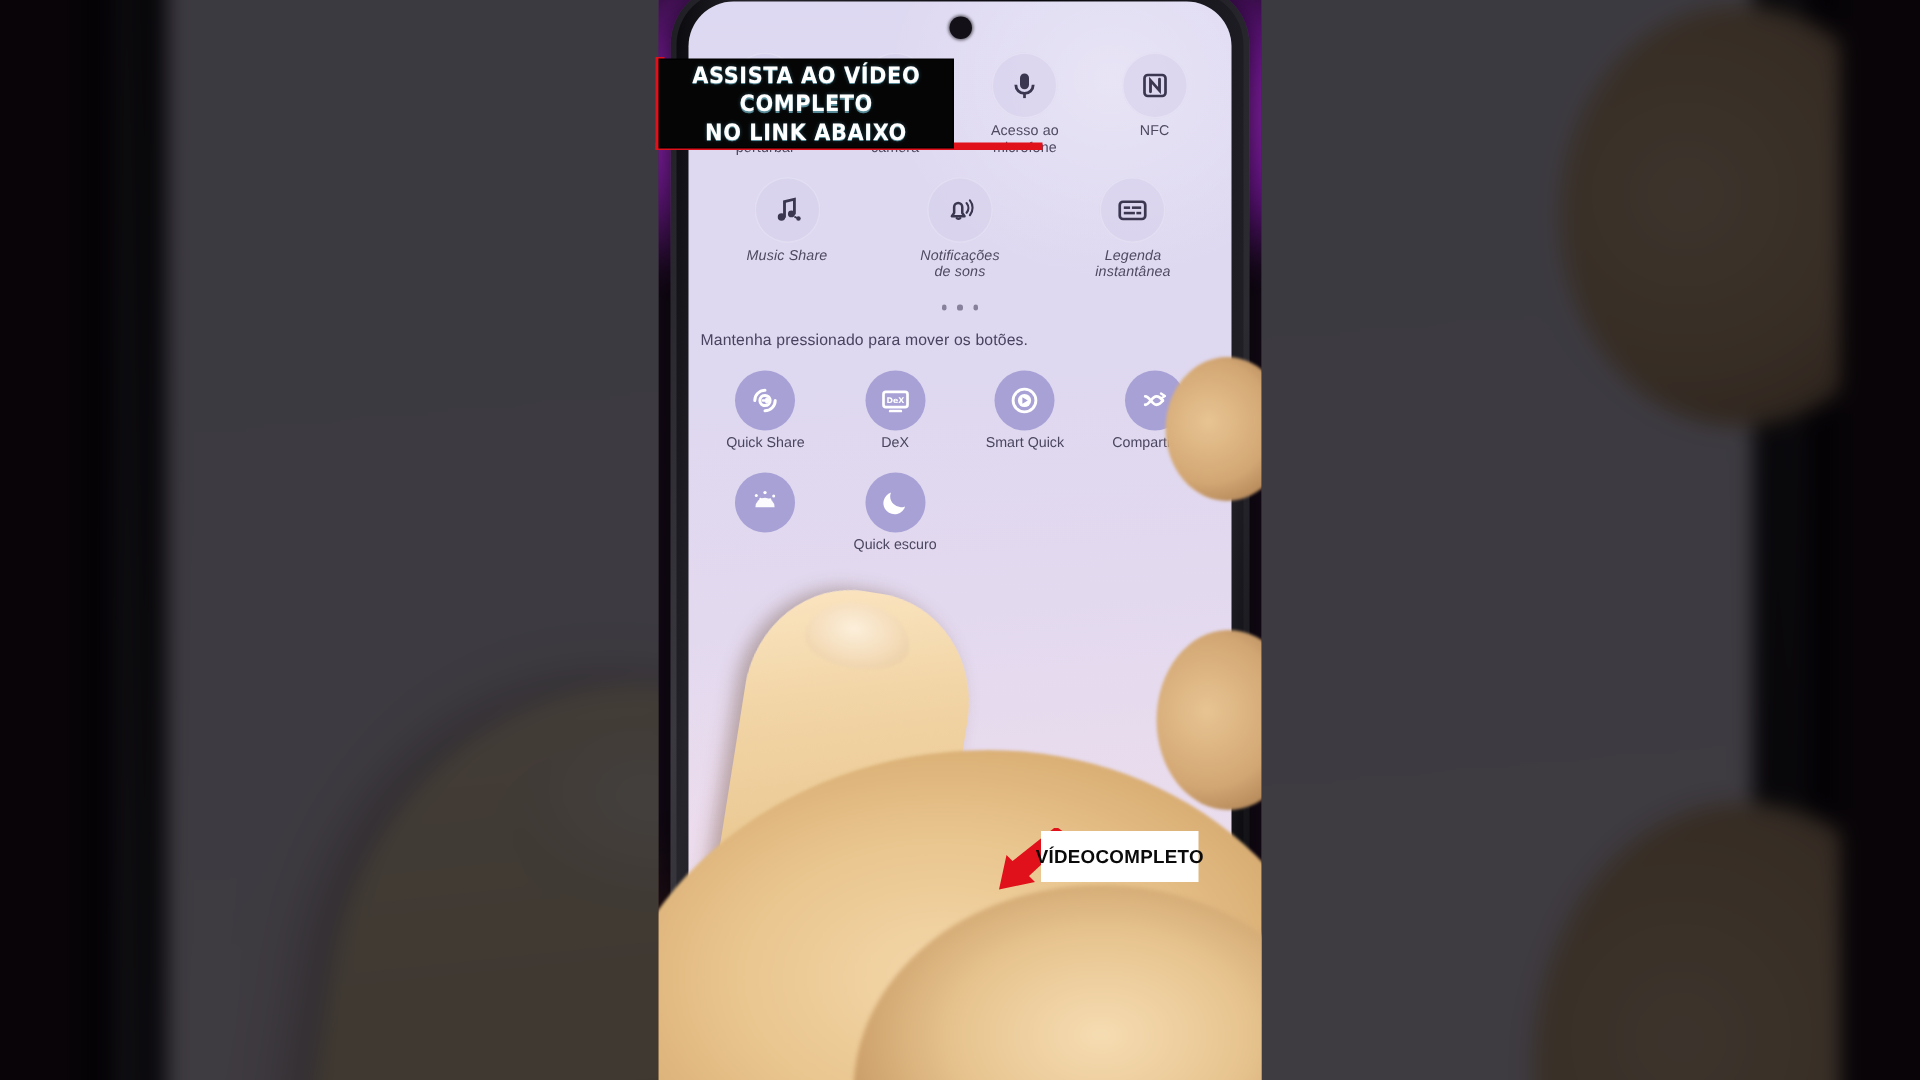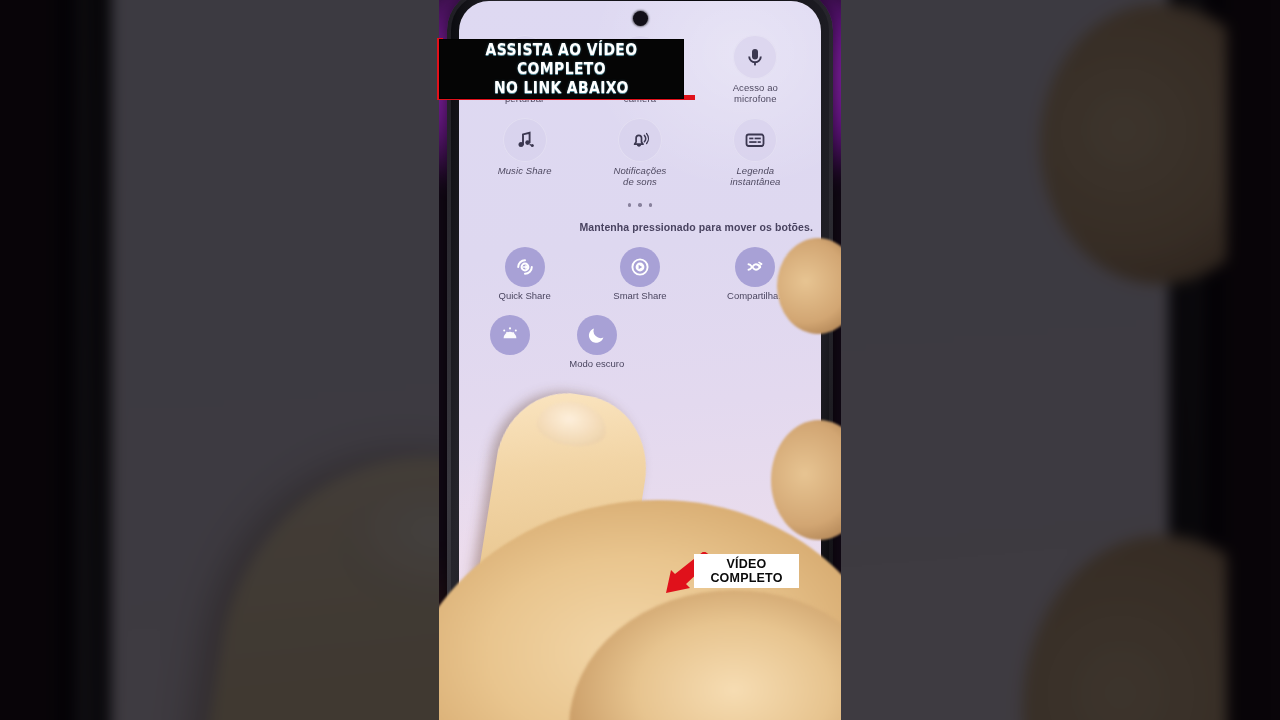--- a/index.html
+++ b/index.html
@@ -83,23 +83,22 @@
   }
   .tile-circ.dnd{ background:rgba(214,208,236,.55); }
   .tile-lbl {
     font-size:9.5px; line-height:10.5px; color:#4e4960;
     letter-spacing:.1px; padding:0 1px;
   }
   .row2 { margin-top:14px;font-style:italic; }
   .dots { display:flex; justify-content:center; gap:7px; margin-top:16px; }
   .dot { width:3.5px; height:3.5px; border-radius:50%; background:#6b6480; opacity:.75; }
   .hint {
-    margin-top:14px; text-align:right; font-size:10.5px; color:#494360;
+    margin-top:14px; text-align:left; font-size:10.5px; color:#494360;
     letter-spacing:.1px;
-    font-weight:bold;
   }
   .share-row { margin-top:14px; }
   .share-circ{
     width:40px; height:40px; margin:0 auto 4px; border-radius:50%;
     background:#a8a1d6; display:flex; align-items:center; justify-content:center;
   }
   .share-lbl{ font-size:9.5px; color:#4b4660; line-height:10.5px; }
   .row4 { margin-top:14px; }
   .row4 .tile { flex:0 0 25%; }
 
@@ -141,42 +140,42 @@
     position:absolute; right:-26px; width:82px; height:96px;
     background:radial-gradient(ellipse at 35% 45%, #e7c492 0%, #d2a673 55%, #a87c4e 86%, rgba(120,85,50,0) 100%);
     border-radius:50%;
     filter:blur(1px);
   }
   .grip-a{ top:248px; }
   .grip-b{ top:430px; right:-34px; width:96px; height:120px; }
 
   
   .banner{
-    position:absolute; left:440px; top:40px; width:243px; height:58px;
+    position:absolute; left:440px; top:40px; width:195px; height:58px;
     background:#050505;
     display:flex; flex-direction:column; align-items:center; justify-content:center;
     box-shadow:0 0 0 1px #000;
   }
   .banner-bar-l{
     position:absolute; left:437px; top:38px; width:6px; height:62px; background:#e0111b;
   }
   .banner-bar-b{
     position:absolute; left:437px; top:95px; width:258px; height:5px; background:#e0111b;
   }
   .banner-line{
     color:#ffffff; font-weight:bold; font-size:15px; line-height:19px;
     letter-spacing:.4px; text-align:center;
     font-family:"DejaVu Sans", sans-serif;
     text-shadow:0 1px 0 rgba(150,235,255,.55), 0 0 3px rgba(120,220,255,.30);
     transform:scaleX(.93);
   }
 
   .cta{
     position:absolute; left:694px; top:554px; width:105px; height:34px;
-    background:#ffffff; display:flex; flex-direction:column;
+    background:#ffffff; display:flex; flex-direction:row;
     align-items:center; justify-content:center;
   }
   .cta-line{ font-size:12.5px; font-weight:bold; color:#0a0a0a; line-height:14px; letter-spacing:.2px; }
   .cta-arrow{ position:absolute; left:661px; top:552px; width:56px; height:42px; }
 </style>
 </head>
 <body>
 
 <div class="stage">
 
@@ -275,20 +274,29 @@
               <div class="tile-circ">
                 <svg class="ico" width="26" height="26" viewBox="0 0 26 26">
                   <rect x="10" y="5" width="6" height="10.5" rx="3" fill="#3b3750"></rect>
                   <path d="M7.2 12.5a5.8 5.8 0 0 0 11.6 0" fill="none" stroke="#3b3750" stroke-width="1.9"></path>
                   <rect x="12.1" y="18" width="1.8" height="3.4" fill="#3b3750"></rect>
                 </svg>
               </div>
               <div class="tile-lbl">Acesso ao<br>microfone</div>
             </div>
 
+            <div class="tile">
+              <div class="tile-circ">
+                <svg class="ico" width="24" height="24" viewBox="0 0 24 24">
+                  <rect x="5" y="5" width="14" height="14" rx="2.2" fill="none" stroke="#3b3750" stroke-width="1.8"></rect>
+                  <path d="M9 16.2V8.6l6 6.8V7.8" fill="none" stroke="#3b3750" stroke-width="1.9" stroke-linecap="round"></path>
+                </svg>
+              </div>
+              <div class="tile-lbl">NFC</div>
+            </div>
           </div>
 
           <div class="qs-row row2">
             <div class="tile">
               <div class="tile-circ">
                 <svg class="ico" width="26" height="26" viewBox="0 0 26 26">
                   <path d="M11 17.5V7.4l6.6-1.6v9.6" fill="none" stroke="#3b3750" stroke-width="1.9" stroke-linecap="round"></path>
                   <circle cx="9" cy="17.6" r="2.5" fill="#3b3750"></circle>
                   <circle cx="15.6" cy="15.6" r="2.3" fill="#3b3750"></circle>
                   <circle cx="20.3" cy="18.6" r="1.5" fill="#3b3750"></circle>
@@ -339,30 +347,40 @@
                 <svg class="ico" width="24" height="24" viewBox="0 0 24 24">
                   <path d="M5.2 12a6.8 6.8 0 0 1 6.8-6.8" fill="none" stroke="#fff" stroke-width="2" stroke-linecap="round"></path>
                   <path d="M18.8 12a6.8 6.8 0 0 1-6.8 6.8" fill="none" stroke="#fff" stroke-width="2" stroke-linecap="round"></path>
                   <circle cx="12" cy="12" r="3.4" fill="none" stroke="#fff" stroke-width="2"></circle>
                   <path d="M10.6 12h3.6M13 10.8l1.5 1.2-1.5 1.2" fill="none" stroke="#fff" stroke-width="1.6" stroke-linecap="round" stroke-linejoin="round"></path>
                 </svg>
               </div>
               <div class="share-lbl">Quick Share</div>
             </div>
 
+            <div class="tile">
+              <div class="share-circ">
+                <svg class="ico" width="24" height="24" viewBox="0 0 24 24">
+                  <rect x="4" y="6.2" width="16" height="10.2" rx="1.6" fill="none" stroke="#fff" stroke-width="1.8"></rect>
+                  <rect x="7.6" y="18.2" width="8.8" height="1.7" rx=".8" fill="#fff"></rect>
+                  <text x="12" y="13.4" font-size="5.2" fill="#fff" text-anchor="middle" font-family="DejaVu Sans, sans-serif" font-weight="bold">DeX</text>
+                </svg>
+              </div>
+              <div class="share-lbl">DeX</div>
+            </div>
 
             <div class="tile">
               <div class="share-circ">
                 <svg class="ico" width="24" height="24" viewBox="0 0 24 24">
                   <circle cx="12" cy="12" r="7.6" fill="none" stroke="#fff" stroke-width="1.9"></circle>
                   <circle cx="12" cy="12" r="4.4" fill="#fff"></circle>
                   <path d="M10.6 9.8l3.6 2.2-3.6 2.2z" fill="#a8a1d6"></path>
                 </svg>
               </div>
-              <div class="share-lbl">Smart Share</div>
+              <div class="share-lbl">Smart Quick</div>
             </div>
 
             <div class="tile">
               <div class="share-circ">
                 <svg class="ico" width="24" height="24" viewBox="0 0 24 24">
                   <path d="M5.5 9.2c3.2 0 4.2 5.6 7.4 5.6 2.1 0 3.4-1.6 4.3-3" fill="none" stroke="#fff" stroke-width="1.9" stroke-linecap="round"></path>
                   <path d="M5.5 14.8c3.2 0 4.2-5.6 7.4-5.6 2.1 0 3.4 1.6 4.3 3" fill="none" stroke="#fff" stroke-width="1.9" stroke-linecap="round"></path>
                   <path d="M16 7.4l2.6 1.6-2.6 1.6" fill="none" stroke="#fff" stroke-width="1.6" stroke-linecap="round" stroke-linejoin="round"></path>
                 </svg>
               </div>
@@ -384,21 +402,21 @@
               </div>
               <div class="share-lbl"></div>
             </div>
 
             <div class="tile">
               <div class="share-circ">
                 <svg class="ico" width="24" height="24" viewBox="0 0 24 24">
                   <path d="M18.4 14.6A7.2 7.2 0 0 1 9 5.4a7.4 7.4 0 1 0 9.4 9.2z" fill="#fff"></path>
                 </svg>
               </div>
-              <div class="share-lbl">Modo escuro</div>
+              <div class="share-lbl">Quick escuro</div>
             </div>
 
             <div class="tile"></div>
             <div class="tile"></div>
           </div>
         </div>
 
         <div class="finger-point">
           <div class="fingernail"></div>
           <div class="finger-crease"></div>

